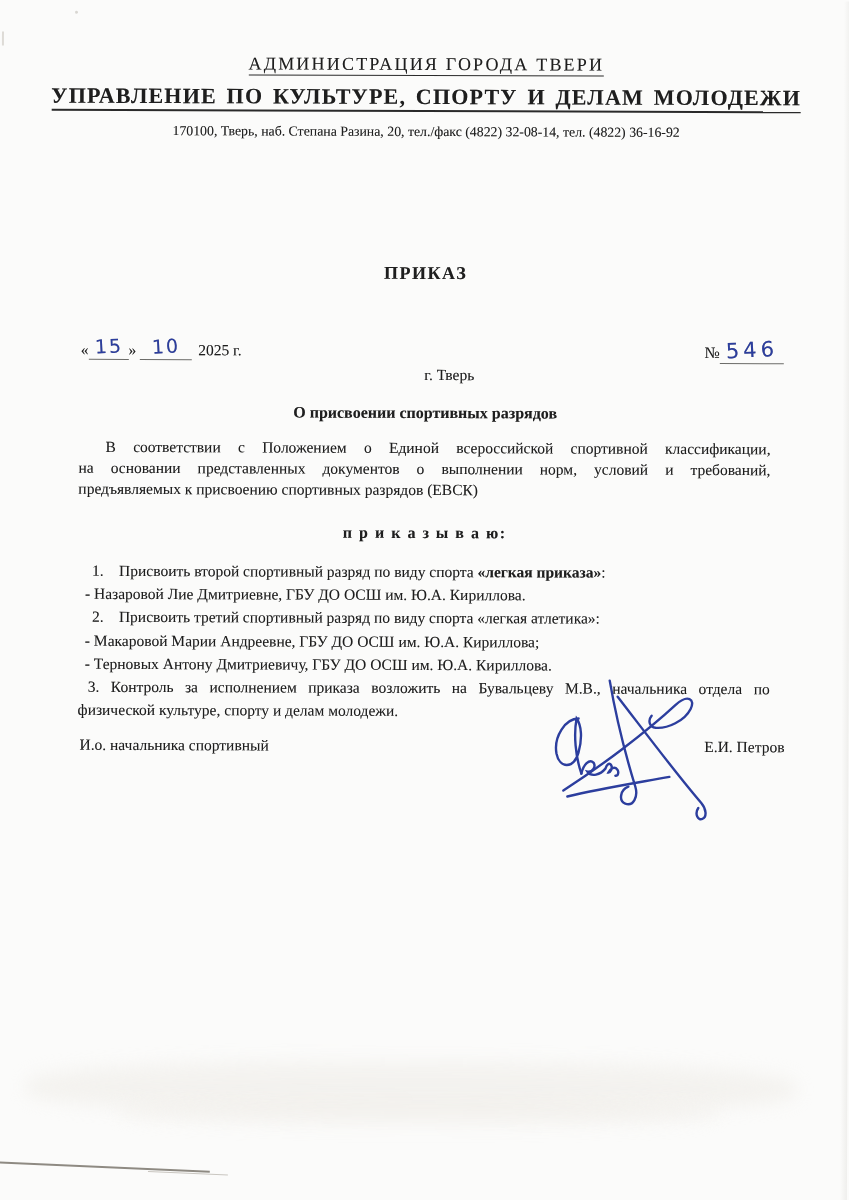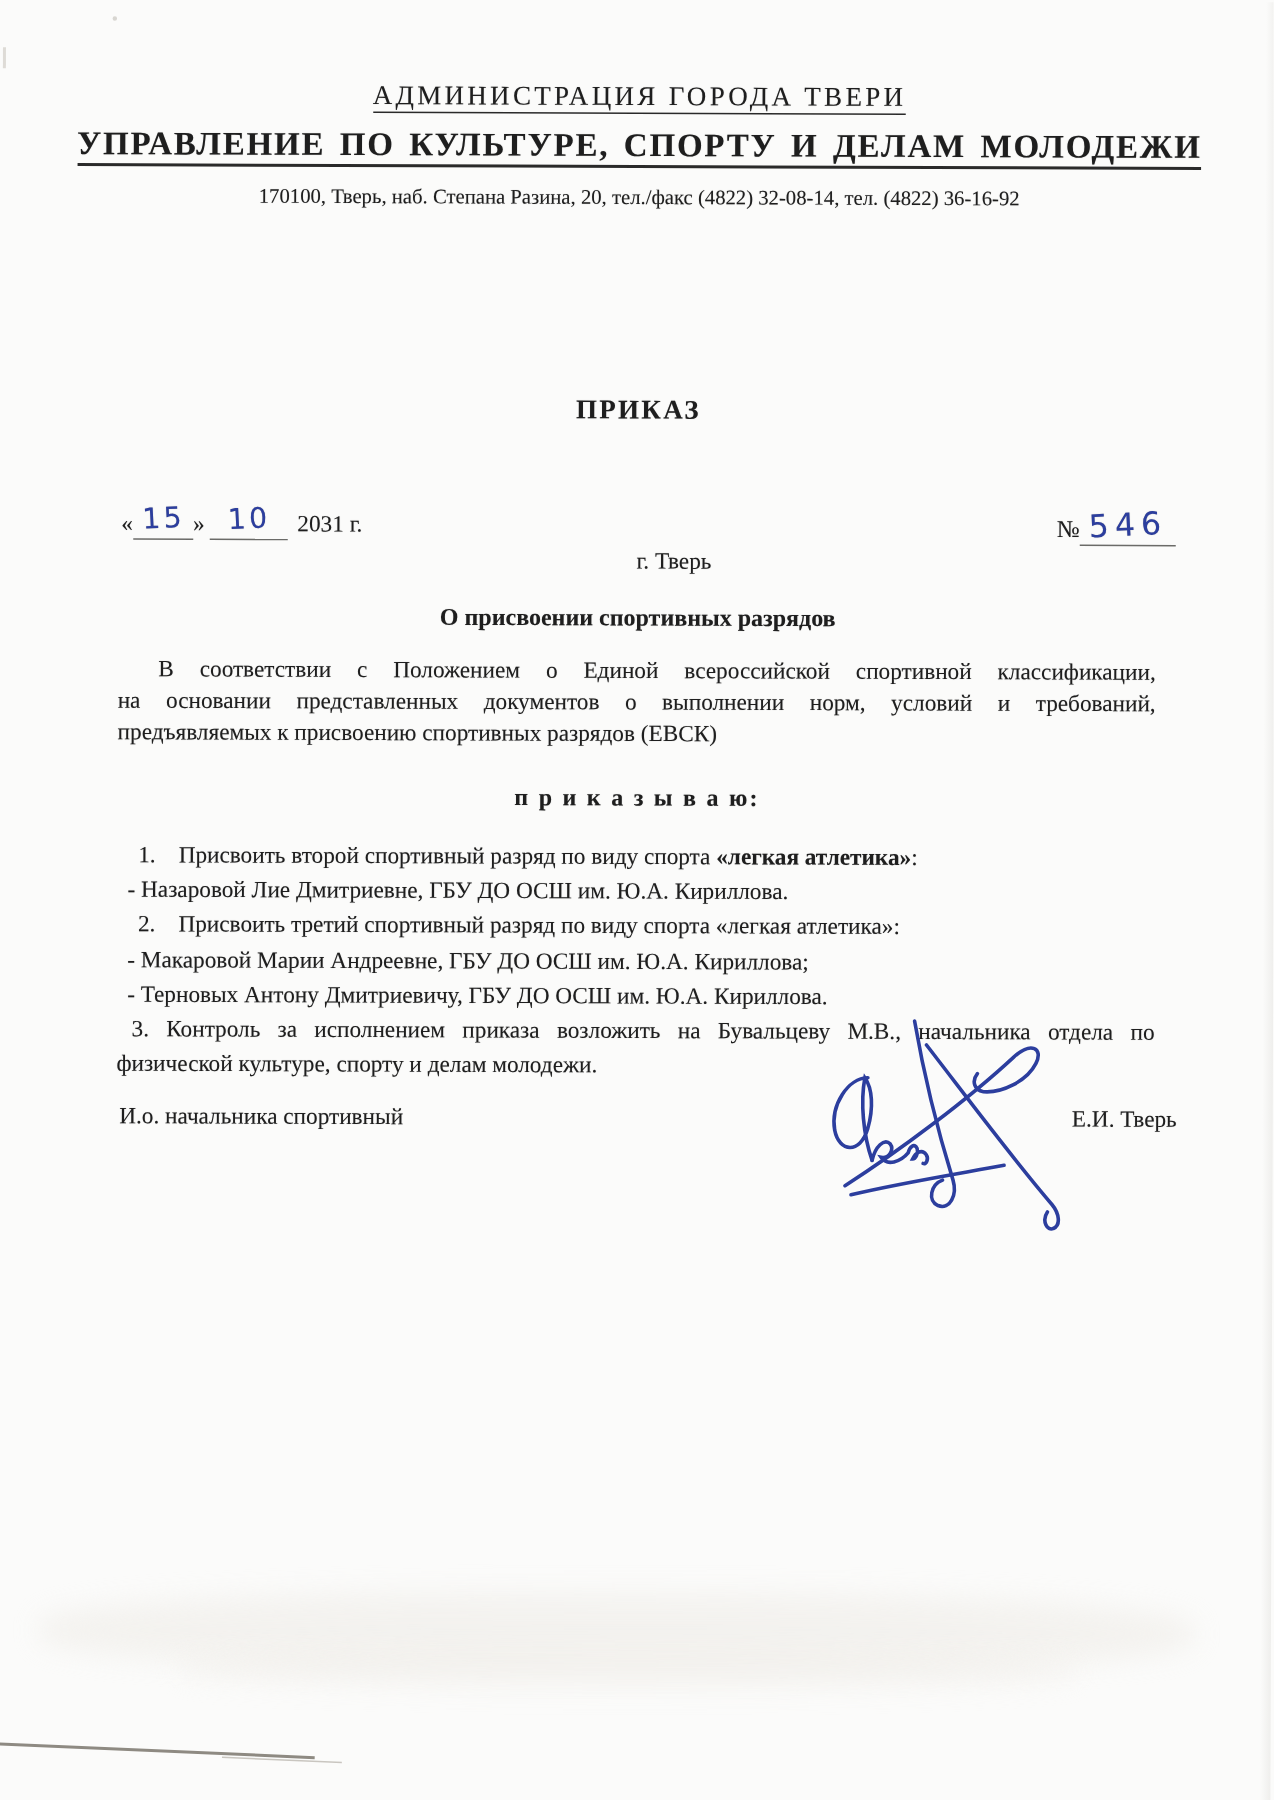--- a/index.html
+++ b/index.html
@@ -87,56 +87,56 @@
     <span class="u">УПРАВЛЕНИЕ ПО КУЛЬТУРЕ, СПОРТУ И ДЕЛАМ МОЛОДЕЖИ</span>
   </div>
 
   <div class="abs center addr">170100, Тверь, наб. Степана Разина, 20, тел./факс (4822) 32-08-14, тел. (4822) 36-16-92</div>
 
   <div class="abs center title">ПРИКАЗ</div>
 
   <div class="abs daterow">
     <div>
       <span>«</span><span class="blank day"><span class="hand">15</span></span><span>»</span>
-      <span class="blank month"><span class="hand">10</span></span><span>2031 г.</span>
+      <span class="blank month"><span class="hand">10</span></span><span>2025 г.</span>
     </div>
     <div>
       <span class="nolabel">№</span><span class="blank numb"><span class="hand">546</span></span>
     </div>
   </div>
 
   <div class="abs center city">г. Тверь</div>
 
   <div class="abs center subject">О присвоении спортивных разрядов</div>
 
   <div class="abs textcol preamble">
     <div class="j indent">В соответствии с Положением о Единой всероссийской спортивной классификации,</div>
     <div class="j">на основании представленных документов о выполнении норм, условий и требований,</div>
     <div>предъявляемых к присвоению спортивных разрядов (ЕВСК)</div>
   </div>
 
   <div class="abs center decree">п р и к а з ы в а ю:</div>
 
   <div class="abs textcol list">
     <div class="li numline">
-      <span class="num">1.</span><span>Присвоить второй спортивный разряд по виду спорта </span><b>«легкая атлетика»</b><span>:</span>
+      <span class="num">1.</span><span>Присвоить второй спортивный разряд по виду спорта </span><b>«легкая приказа»</b><span>:</span>
     </div>
     <div class="li dash">- Назаровой Лие Дмитриевне, ГБУ ДО ОСШ им. Ю.А. Кириллова.</div>
     <div class="li numline">
       <span class="num">2.</span><span>Присвоить третий спортивный разряд по виду спорта «легкая атлетика»:</span>
     </div>
     <div class="li dash">- Макаровой Марии Андреевне, ГБУ ДО ОСШ им. Ю.А. Кириллова;</div>
     <div class="li dash">- Терновых Антону Дмитриевичу, ГБУ ДО ОСШ им. Ю.А. Кириллова.</div>
     <div class="li p3a j">3. Контроль за исполнением приказа возложить на Бувальцеву М.В., начальника отдела по</div>
     <div class="li">физической культуре, спорту и делам молодежи.</div>
   </div>
 
   <div class="abs signrow">
     <div>И.о. начальника спортивный</div>
-    <div>Е.И. Тверь</div>
+    <div>Е.И. Петров</div>
   </div>
 
   <svg class="abs signature" width="176" height="152" viewBox="0 0 176 152">
     <g fill="none" stroke-width="2.4" stroke-linecap="round" stroke="#2c3e9e">
       <path d="M33,44 C20,44 8,62 11,79 C14,94 28,95 33,78 C37,64 36,51 31,44 C28,60 30,82 36,99"></path>
       <path d="M36,99 C38,90 44,84 48,88 C51,92 47,98 42,97 C46,103 55,100 60,94 C61,90 64,87 66,91 C67,94 65,98 63,98 C65,94 69,91 72,95 C74,98 72,102 70,101"></path>
       <path d="M18,116 C55,92 100,58 130,30 C142,19 150,24 145,34 C139,46 122,54 110,53 C104,52 102,46 106,41"></path>
       <path d="M64,6 C70,40 80,80 90,112 C93,122 88,132 80,129 C73,126 75,115 83,112"></path>
       <path d="M72,22 C100,58 130,98 156,128 C161,134 162,142 157,144 C153,146 149,139 153,133"></path>
       <path d="M22,122 C55,114 92,108 124,102"></path>

